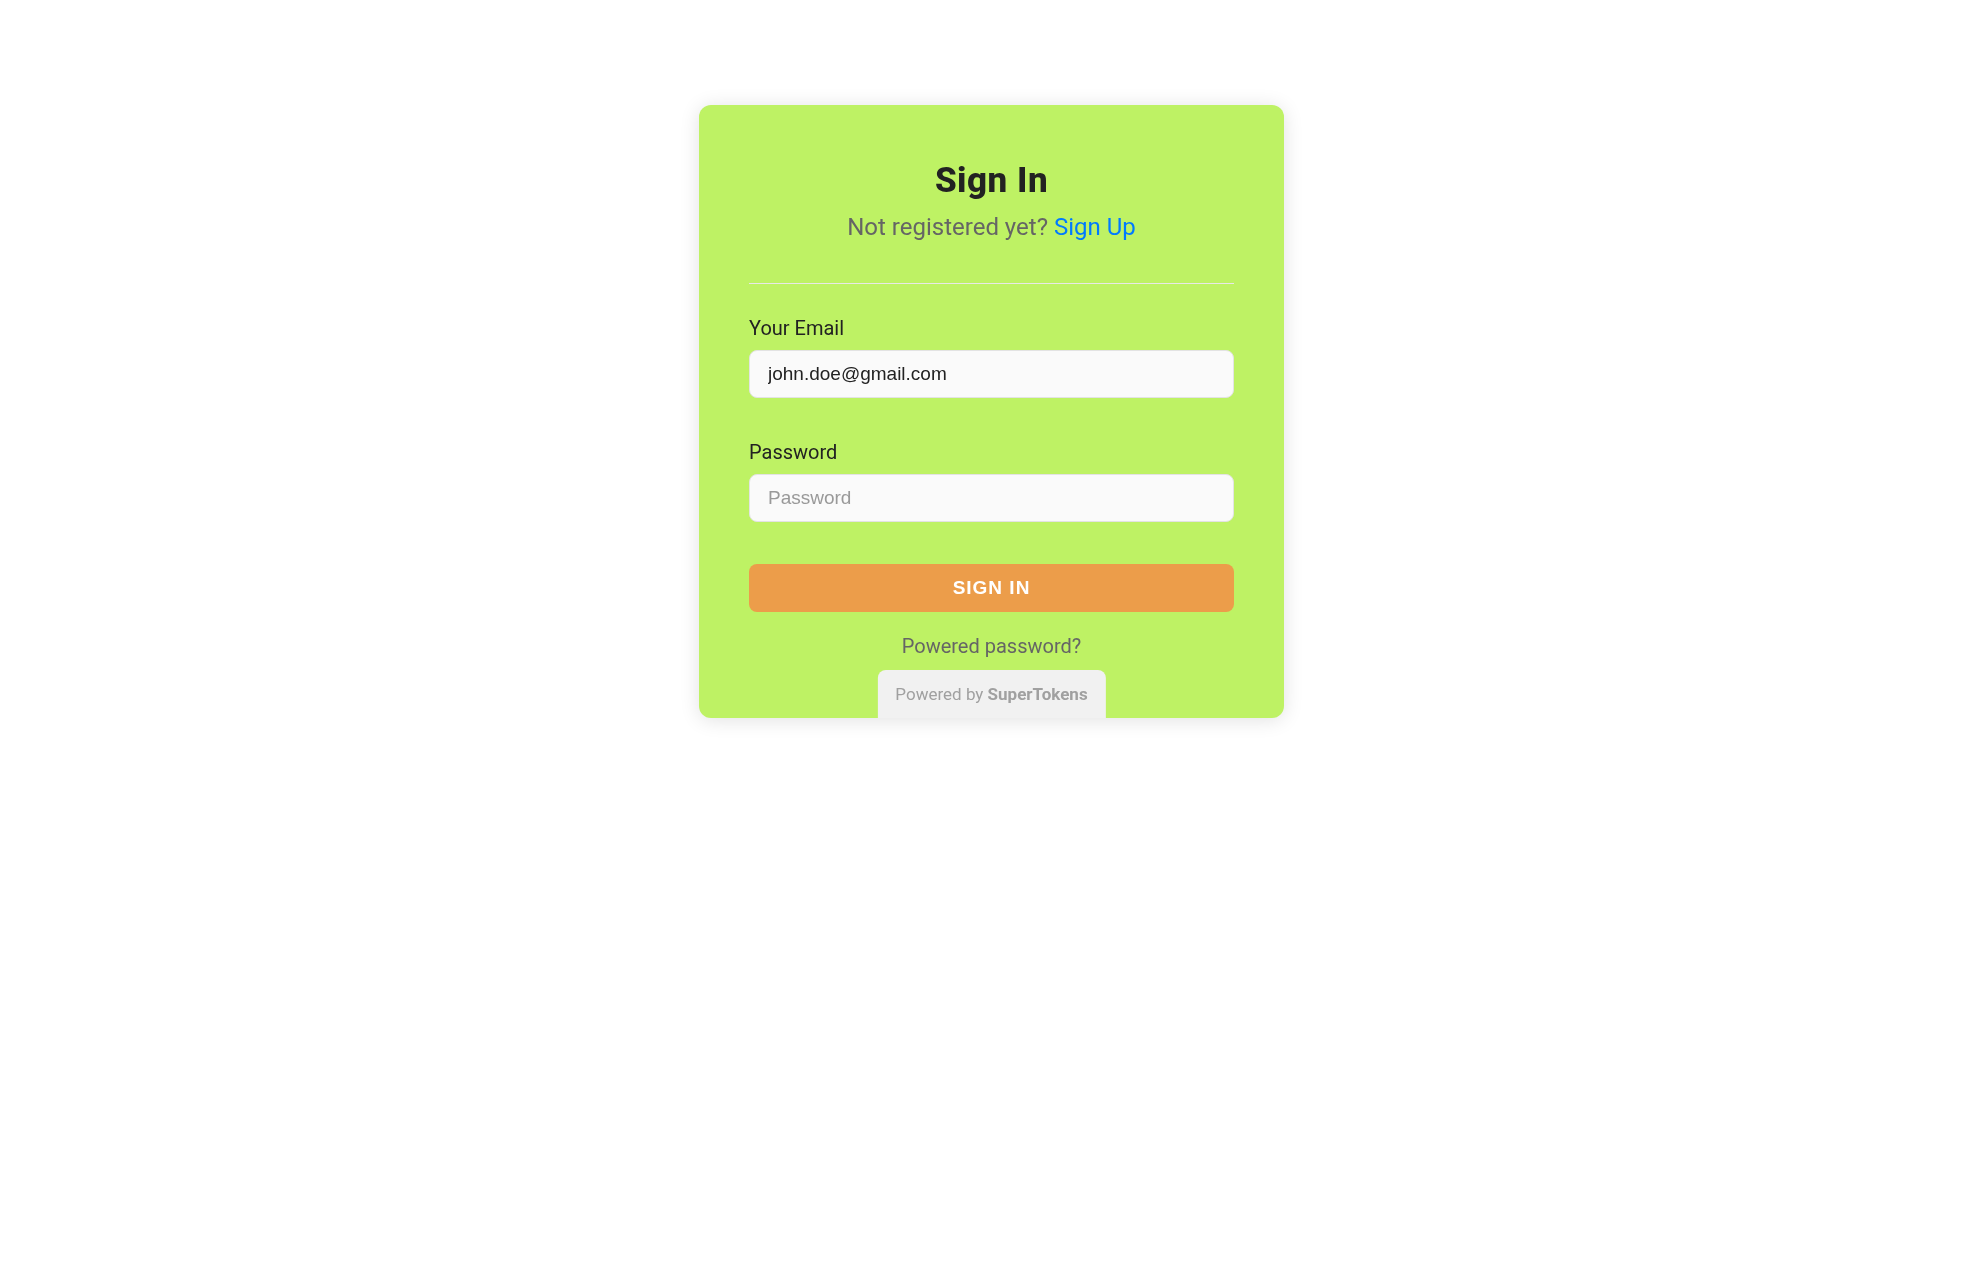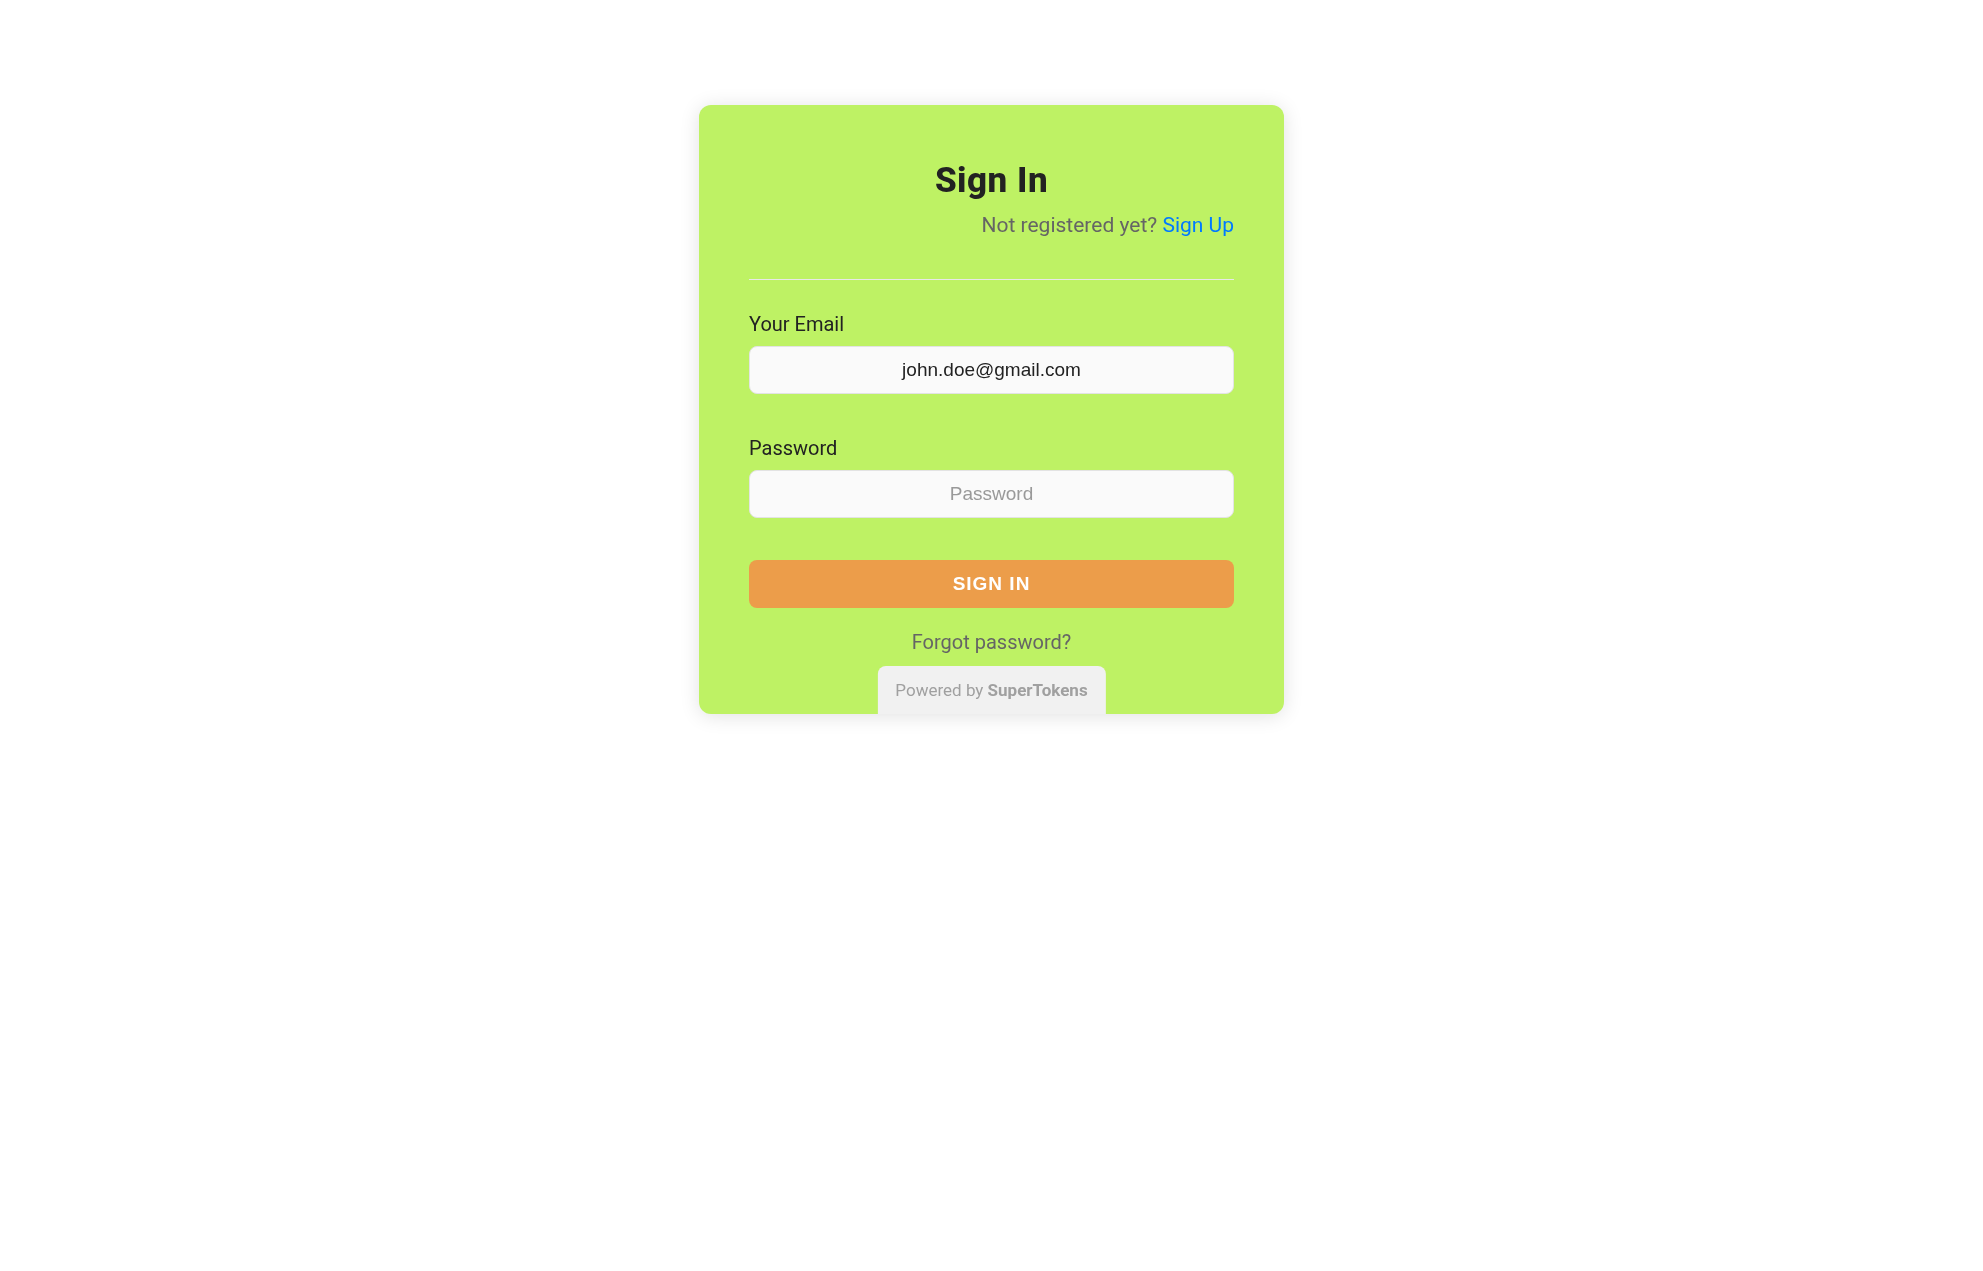--- a/index.html
+++ b/index.html
@@ -31,24 +31,23 @@
     
     .title {
       font-size: 35px;
       font-weight: 800;
       color: #222222;
       letter-spacing: 0.5px;
       margin-bottom: 12px;
     }
     
     .subtitle {
-      font-size: 21px;
+      font-size: 24px;
       color: #656565;
       margin-bottom: 42px;
-      text-align: right;
     }
     
     .subtitle-link {
       color: #007aff;
       text-decoration: none;
       cursor: pointer;
     }
     
     .divider {
       border: none;
@@ -72,21 +71,20 @@
     .form-input {
       width: 100%;
       height: 48px;
       border: 1px solid #e3e3e3;
       border-radius: 8px;
       background: #fafafa;
       padding: 0 18px;
       font-size: 19px;
       color: #222222;
       outline: none;
-      text-align: center;
     }
     
     .form-input::placeholder {
       color: #999999;
     }
     
     .submit-button {
       width: 100%;
       height: 48px;
       background: #ec9d4a;
@@ -142,18 +140,18 @@
     <input type="text" class="form-input" value="john.doe@gmail.com" style="">
   </div>
   
   <div class="form-group">
     <label class="form-label">Password</label>
     <input type="password" class="form-input" placeholder="Password" style="">
   </div>
   
   <button class="submit-button">SIGN IN</button>
   
-  <a class="forgot-link">Forgot password?</a>
+  <a class="forgot-link">Powered password?</a>
   
   <div class="powered-by">
     <span>Powered by </span><span class="powered-by-brand">SuperTokens</span>
   </div>
 </div>
 
 </body></html>

